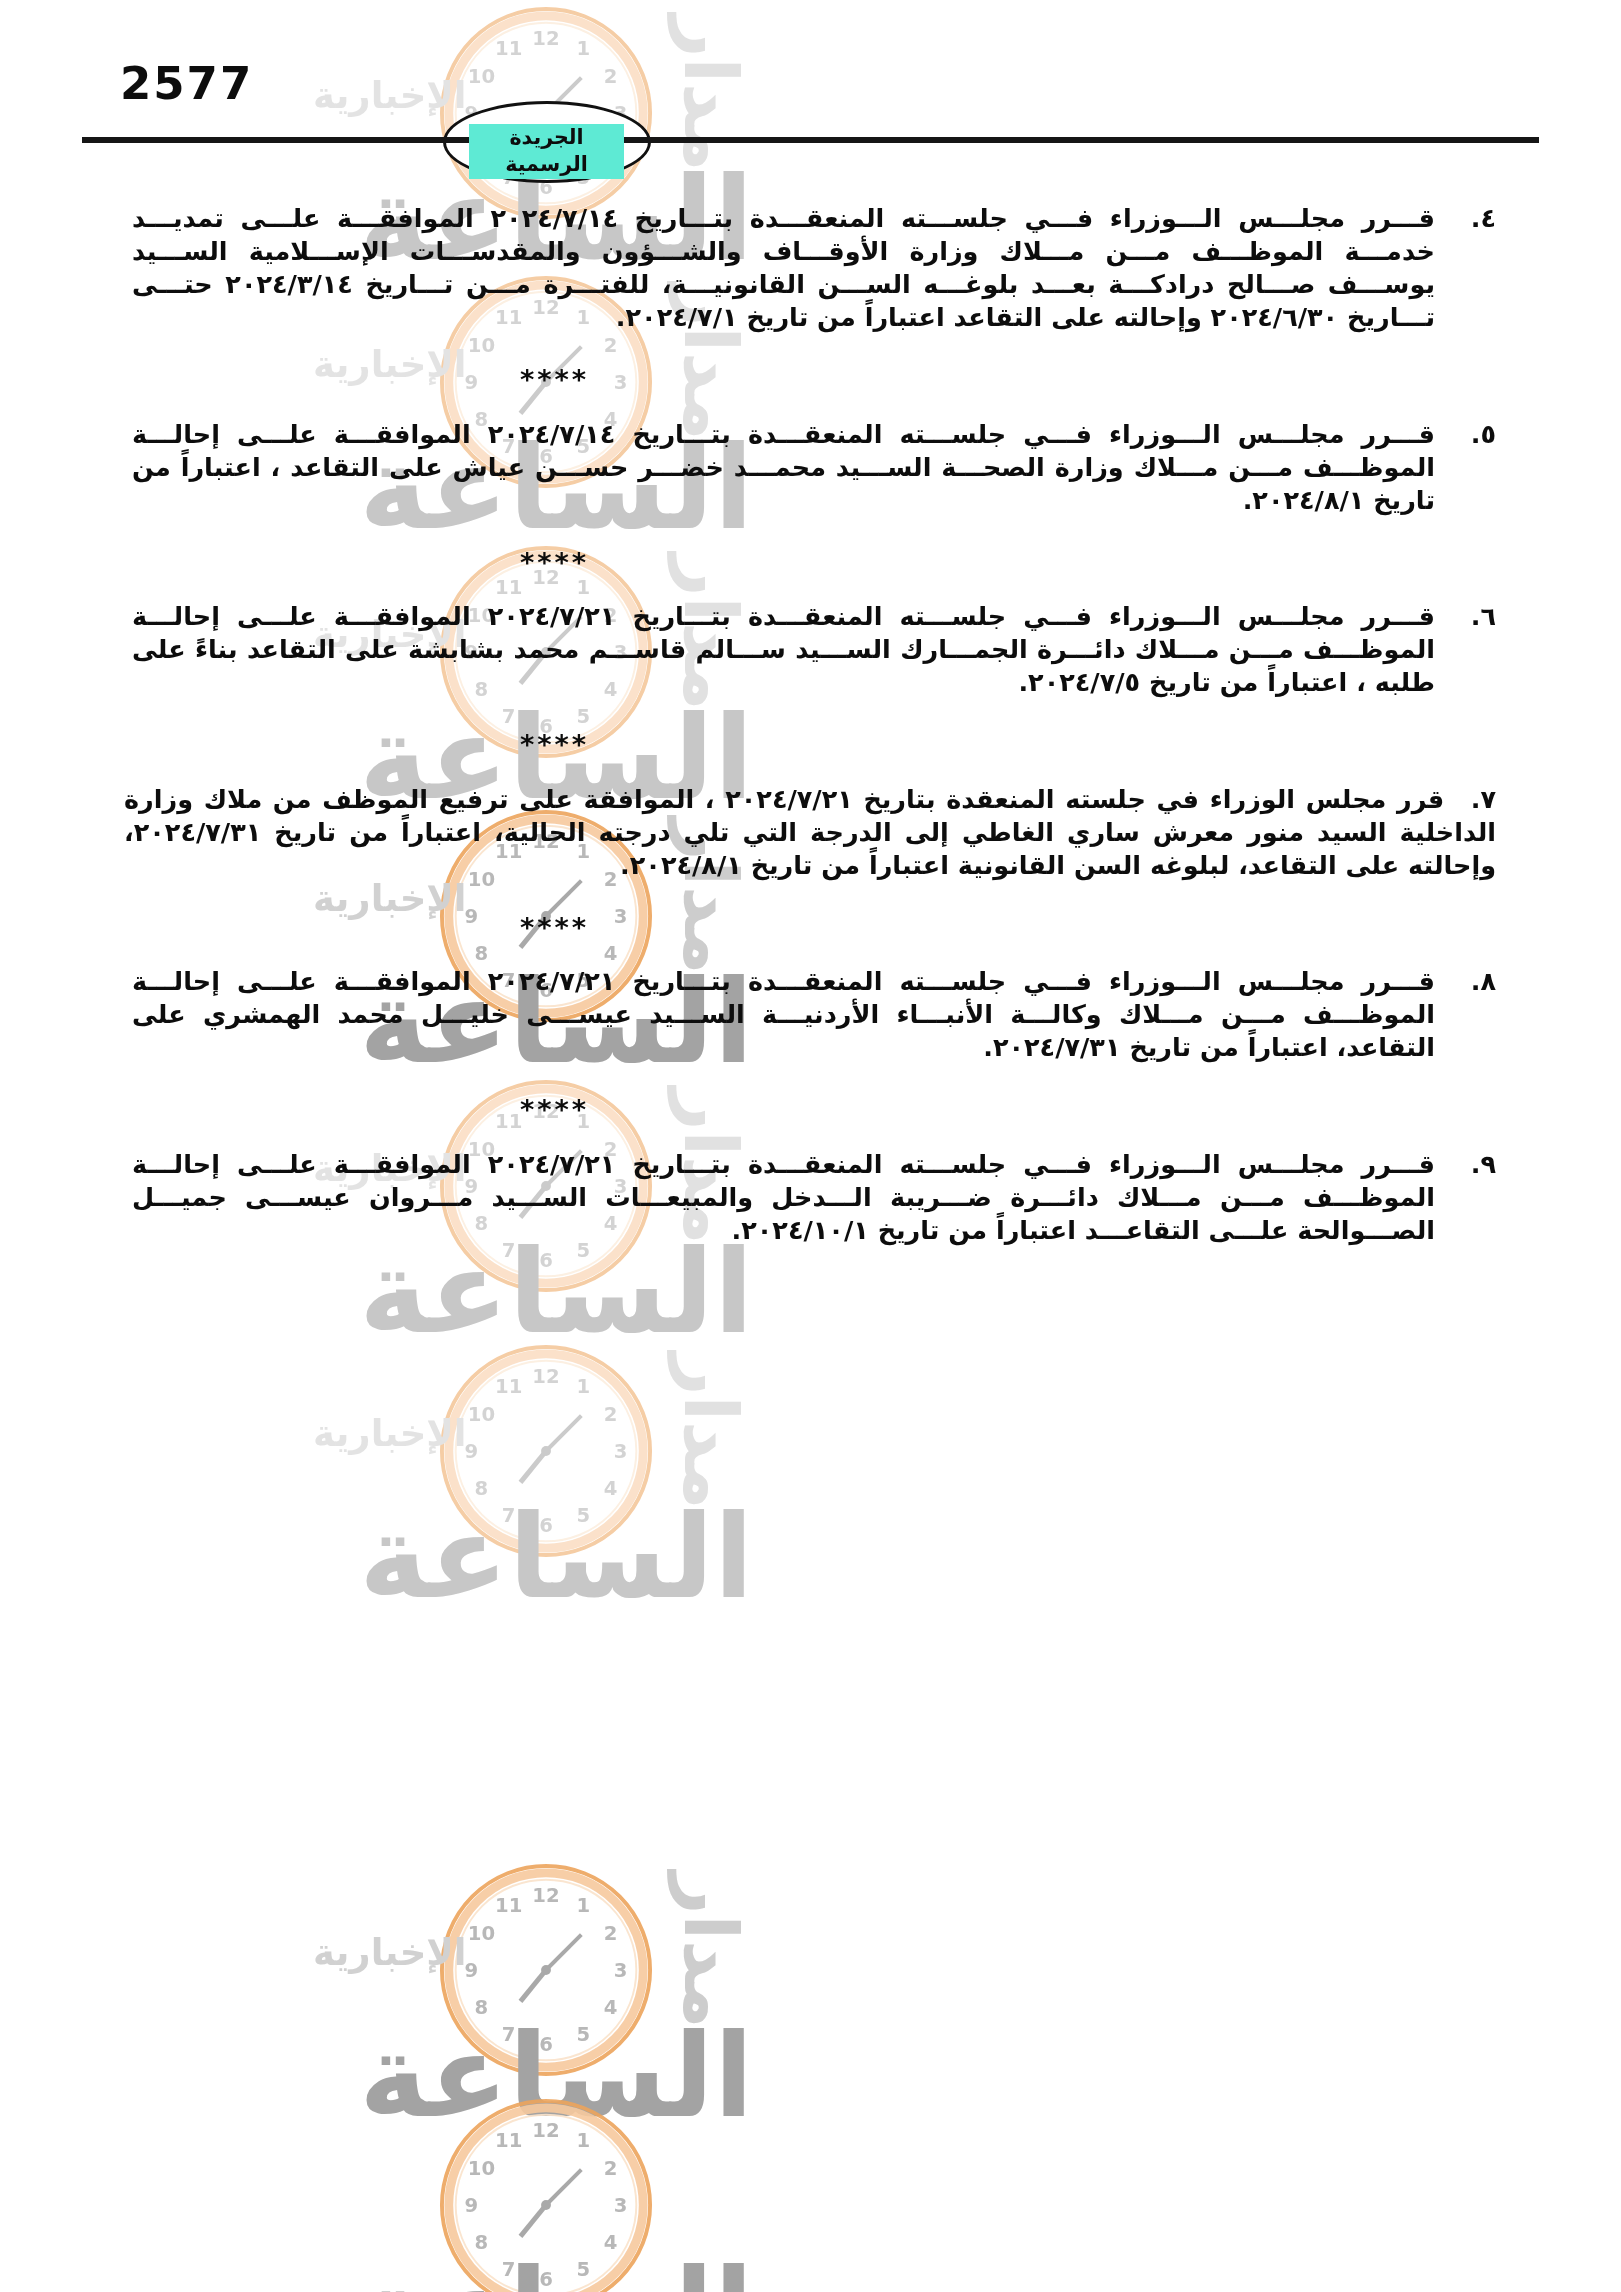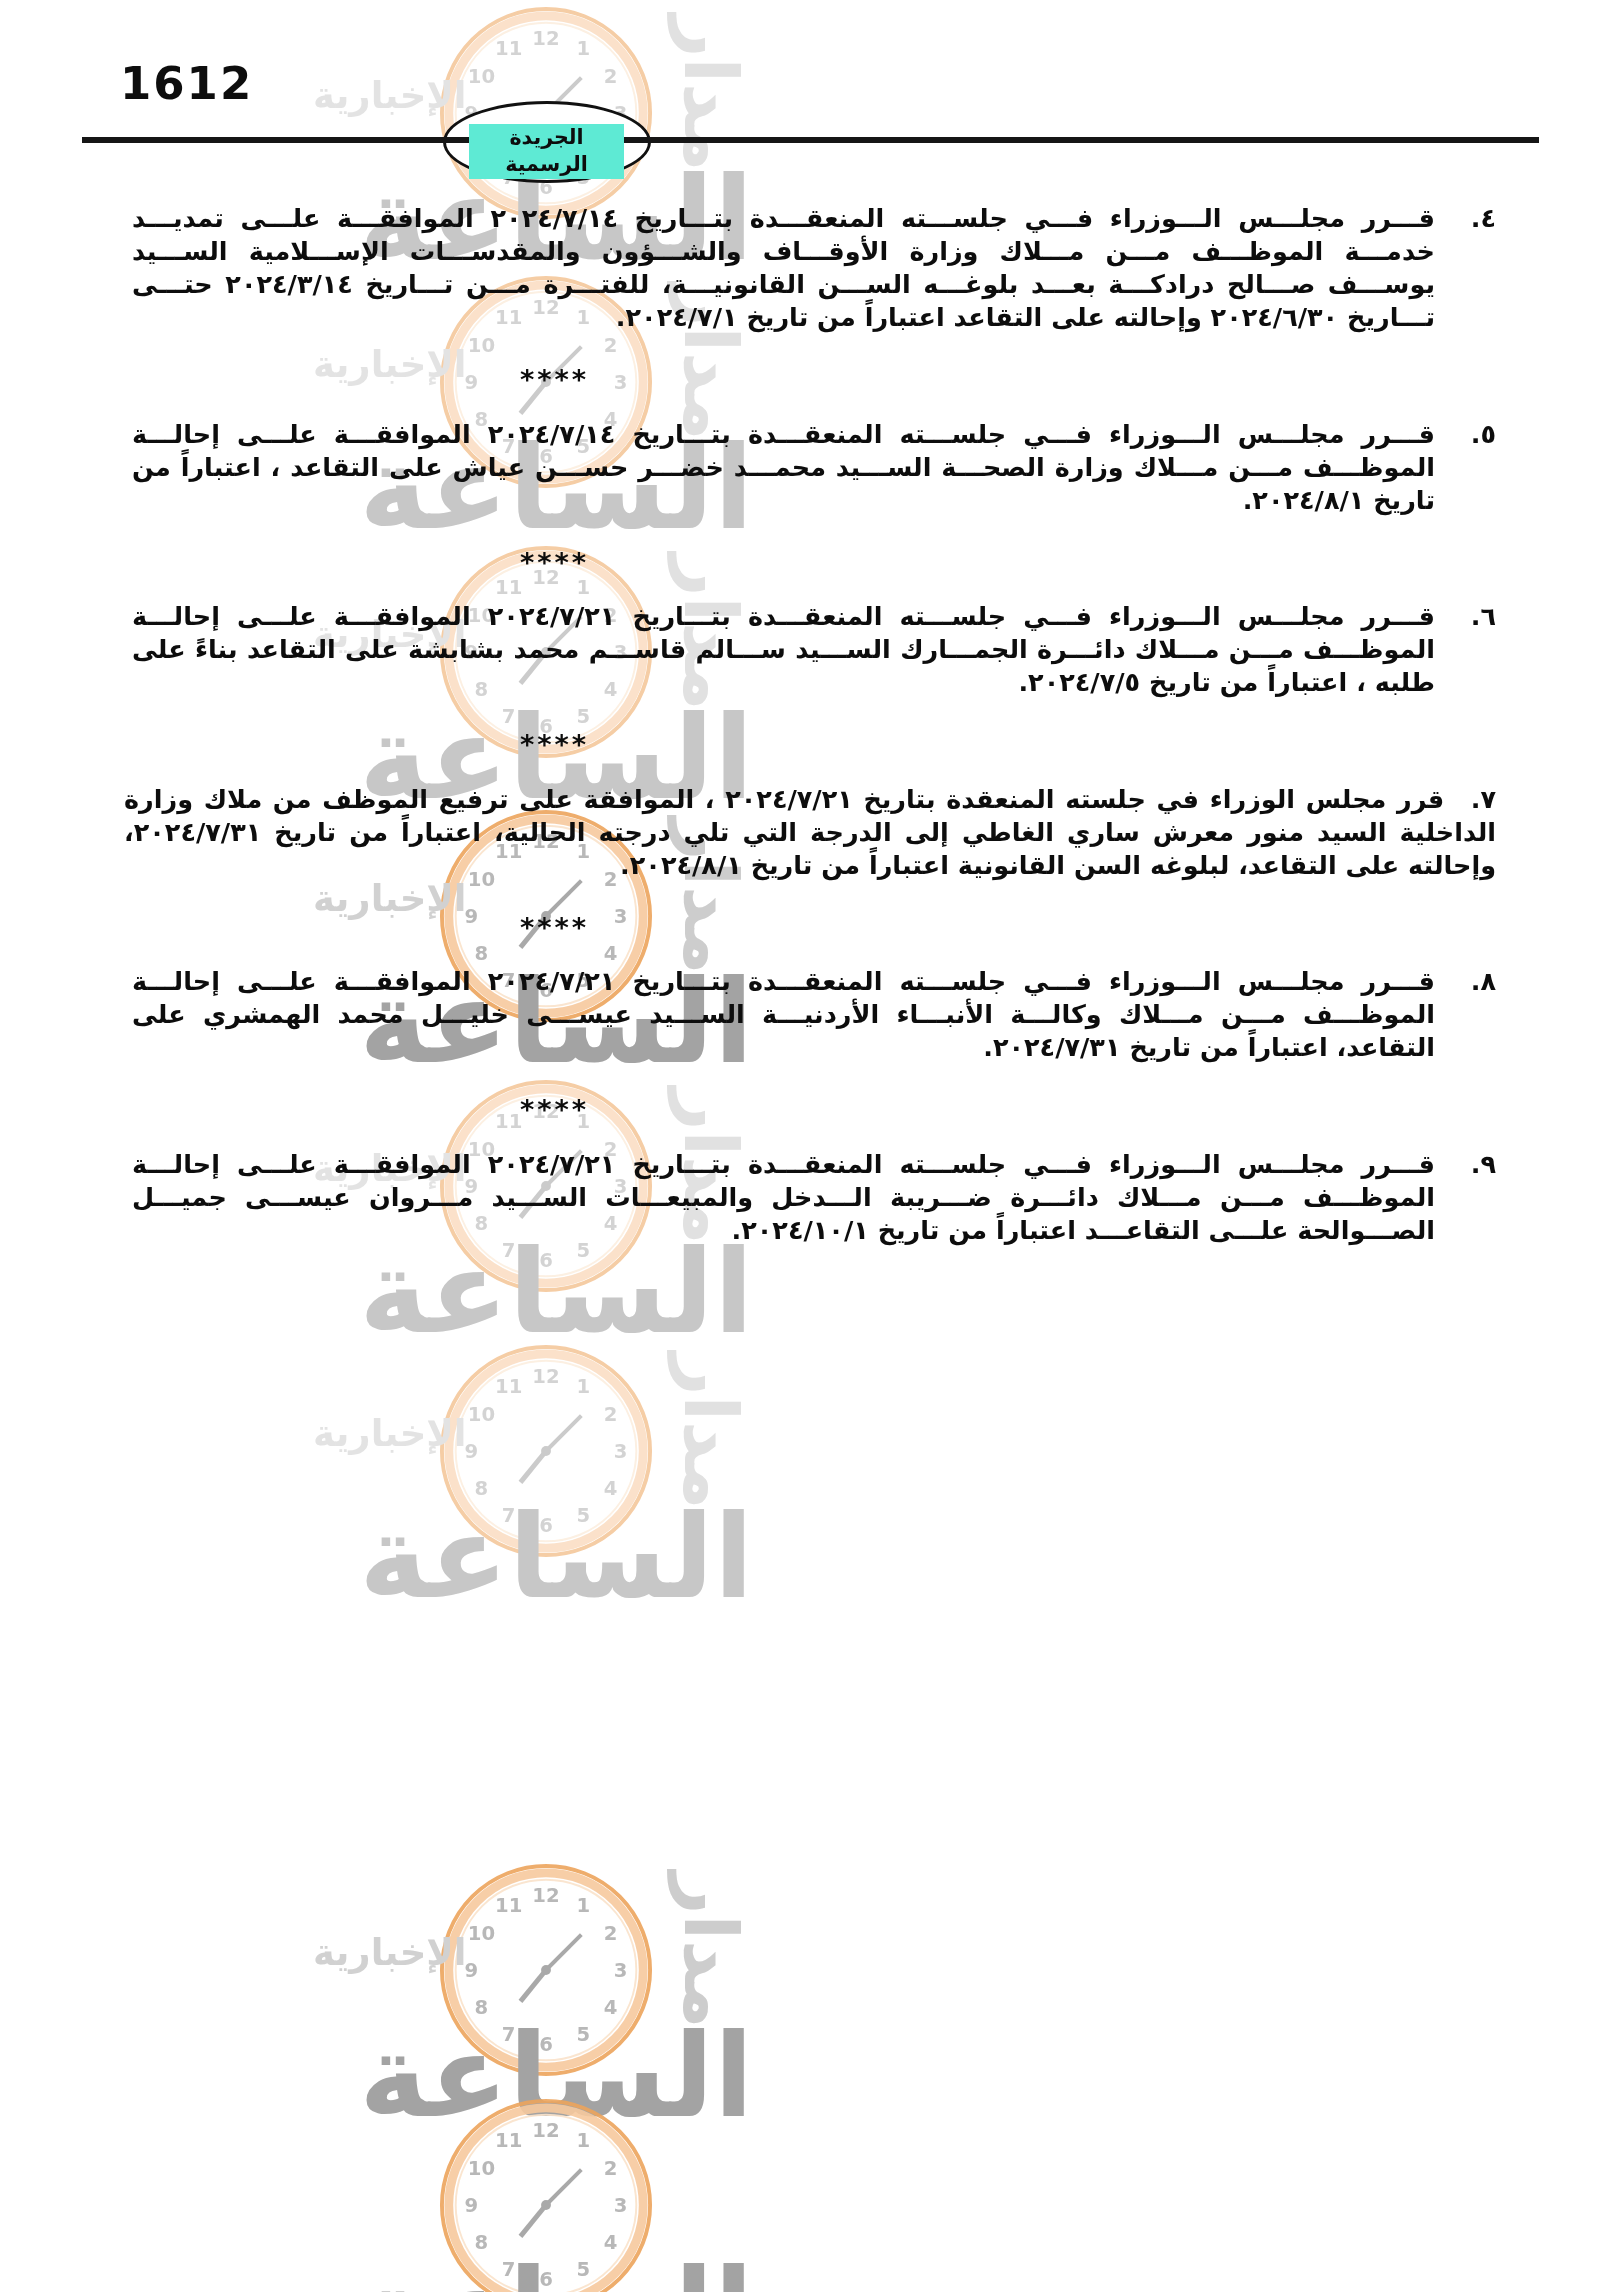--- a/index.html
+++ b/index.html
@@ -301,21 +301,21 @@
             <text x="72.0" y="51.2">11</text>
           </g>
     <line x1="110" y1="110" x2="146" y2="74" stroke="#a0a0a0" stroke-width="4"></line>
     <line x1="110" y1="110" x2="84" y2="142" stroke="#a0a0a0" stroke-width="5"></line>
     <circle cx="110" cy="110" r="5" fill="#a0a0a0"></circle>
   </svg>
 </span>
     <div class="wm-saa">الساعة</div>
   </div>
 
-  <div class="page-number">1612</div>
+  <div class="page-number">2577</div>
   <div class="header-rule"></div>
   <div class="seal"></div>
   <div class="seal-text">الجريدة الرسمية</div>
 
   <div class="content">
 
     <div class="item">
       <span class="item-num">٤.</span>
       <p class="item-text">قـــرر مجلـــس الـــوزراء فـــي جلســـته المنعقـــدة بتـــاريخ ٢٠٢٤/٧/١٤ الموافقـــة علـــى تمديـــد خدمـــة الموظـــف مـــن مـــلاك وزارة الأوقـــاف والشـــؤون والمقدســـات الإســـلامية الســـيد يوســـف صـــالح درادكـــة بعـــد بلوغـــه الســـن القانونيـــة، للفتـــرة مـــن تـــاريخ ٢٠٢٤/٣/١٤ حتـــى تـــاريخ ٢٠٢٤/٦/٣٠ وإحالته على التقاعد اعتباراً من تاريخ ٢٠٢٤/٧/١.</p>
     </div>

